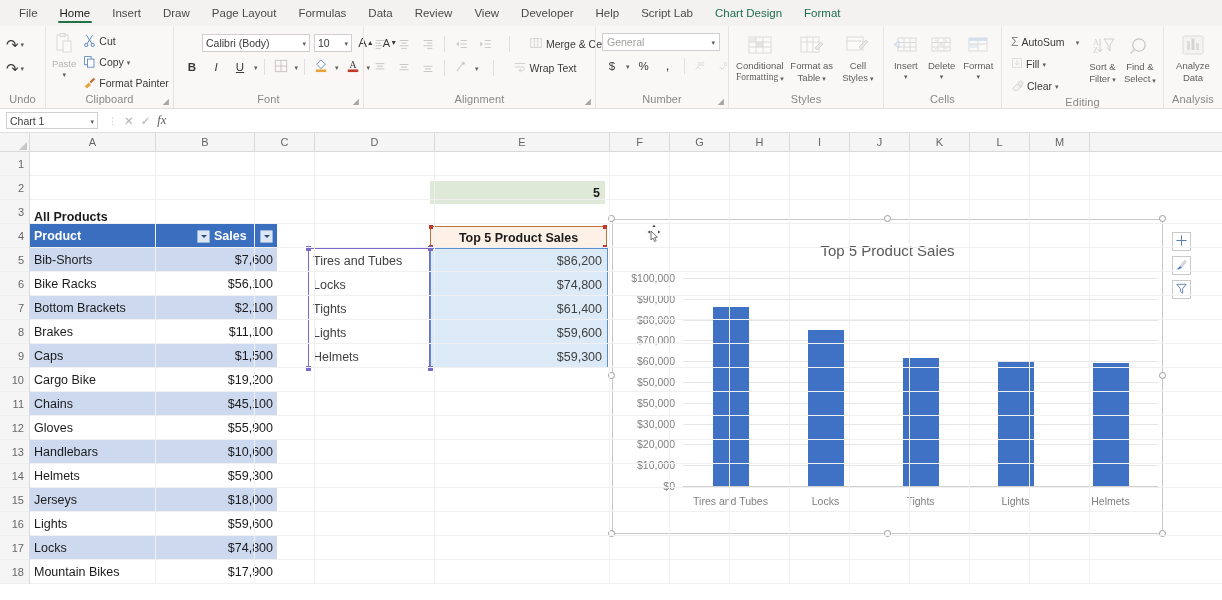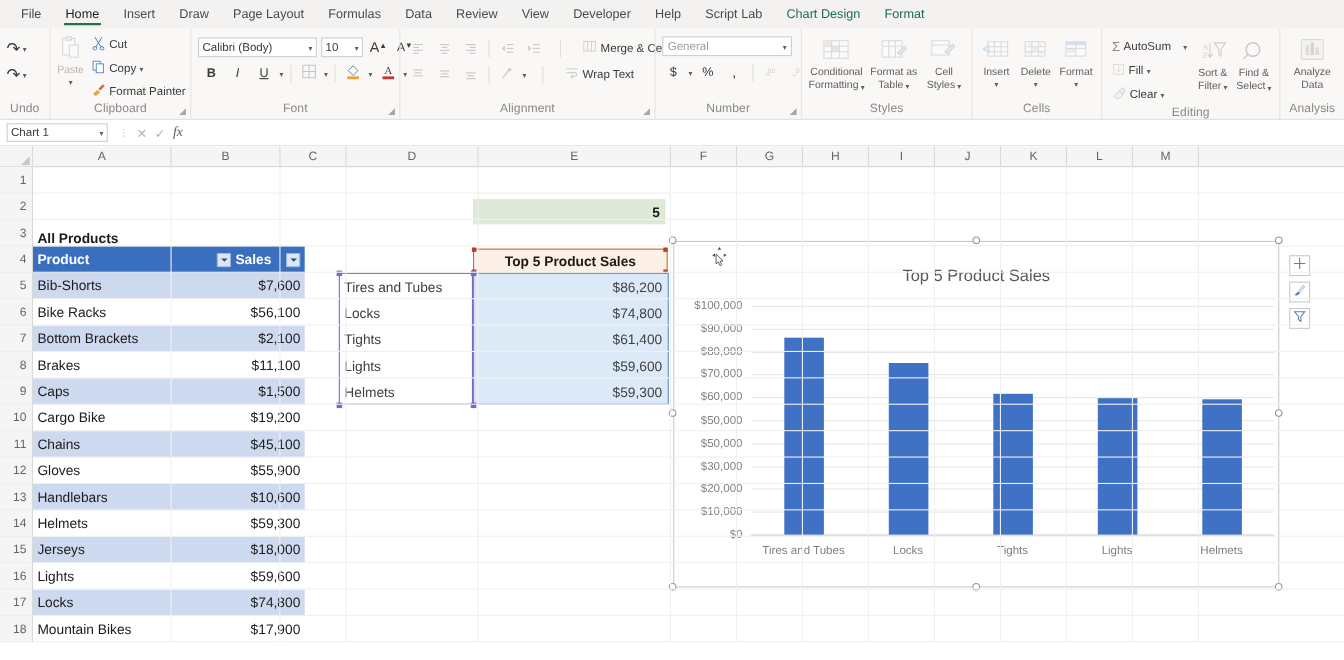--- a/index.html
+++ b/index.html
@@ -64,21 +64,21 @@
 
   
   .undogrp{ width:52px; }
   .undorow{ display:flex; align-items:center; gap:2px; height:24px; }
   .undoglyph{ font-size:15px; color:#3b3a39; line-height:1; }
 
   
   .fontname{
     width:108px; height:18px; border:1px solid #d0cece; background:#fff;
     font-size:10.5px; color:#3b3a39; display:flex; align-items:center;
-    padding:0 3px; justify-content:space-between;
+    padding:0 3px; justify-content:space-between;margin-left:22px;
   }
   .fontsize{
     width:38px; height:18px; border:1px solid #d0cece; background:#fff;
     font-size:10.5px; color:#3b3a39; display:flex; align-items:center;
     padding:0 3px; justify-content:space-between;
   }
   .numfmt{
     width:118px; height:18px; border:1px solid #d0cece; background:#fff;
     font-size:10.5px; color:#a19f9d; display:flex; align-items:center;
     padding:0 4px; justify-content:space-between;
@@ -496,21 +496,21 @@
                 <rect x="2" y="3" width="22" height="16" fill="#fff" stroke="#b5b3b1"></rect>
                 <rect x="2" y="3" width="7" height="5" fill="#d9d7d5"></rect>
                 <rect x="9" y="8" width="7" height="5" fill="#c9c7c5"></rect>
                 <line x1="9" y1="3" x2="9" y2="19" stroke="#b5b3b1"></line>
                 <line x1="16" y1="3" x2="16" y2="19" stroke="#b5b3b1"></line>
                 <line x1="2" y1="8" x2="24" y2="8" stroke="#b5b3b1"></line>
                 <line x1="2" y1="13" x2="24" y2="13" stroke="#b5b3b1"></line>
               </svg>
             </span>
           <span>Conditional</span>
-          <span style="display:flex;gap:2px;align-items:flex-end;">
+          <span style="display:flex;gap:2px;align-items:flex-end;font-family:Liberation Serif, serif;">
             <span>Formatting</span>
             <span class="cw">▾</span>
           </span>
         </div>
         <div class="bigbtn" style="width:48px;">
           <span class="ic">
               <svg width="26" height="24" viewBox="0 0 26 24">
                 <rect x="2" y="3" width="18" height="15" fill="#fff" stroke="#b5b3b1"></rect>
                 <line x1="2" y1="8" x2="20" y2="8" stroke="#b5b3b1"></line>
                 <line x1="8" y1="3" x2="8" y2="18" stroke="#b5b3b1"></line>

